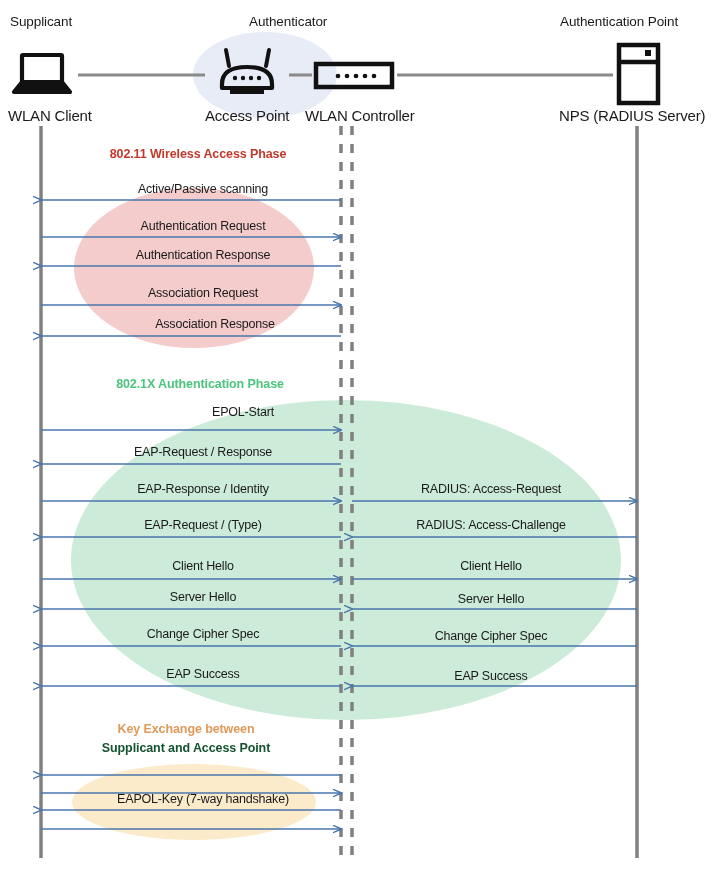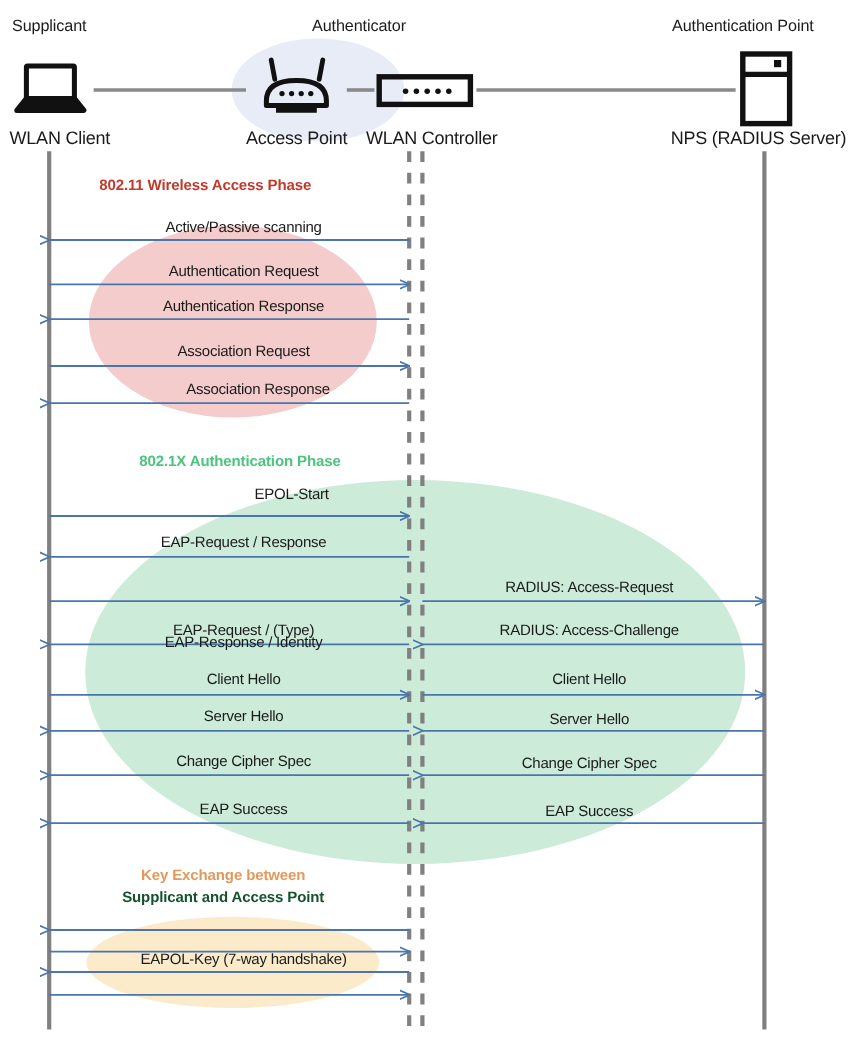--- a/index.html
+++ b/index.html
@@ -140,44 +140,44 @@
         <line x1="352" x2="637" y1="501" y2="501" stroke="#4a76ab" stroke-width="1.5" marker-end="url(#ar-r)"></line>
         <line x1="637" x2="352" y1="537" y2="537" stroke="#4a76ab" stroke-width="1.5" marker-end="url(#ar-l)"></line>
         <line x1="352" x2="637" y1="579" y2="579" stroke="#4a76ab" stroke-width="1.5" marker-end="url(#ar-r)"></line>
         <line x1="637" x2="352" y1="609" y2="609" stroke="#4a76ab" stroke-width="1.5" marker-end="url(#ar-l)"></line>
         <line x1="637" x2="352" y1="646" y2="646" stroke="#4a76ab" stroke-width="1.5" marker-end="url(#ar-l)"></line>
         <line x1="637" x2="352" y1="686" y2="686" stroke="#4a76ab" stroke-width="1.5" marker-end="url(#ar-l)"></line>
       </g>
   </svg>
 
   <div class="lbl role-title" style="left:10px; top:14px;">Supplicant</div>
-  <div class="lbl role-title" style="left:260px; top:14px;">Authenticator</div>
+  <div class="lbl role-title" style="left:249px; top:14px;">Authenticator</div>
   <div class="lbl role-title" style="left:560px; top:14px;">Authentication Point</div>
 
   <div class="lbl role-sub" style="left:8px; top:107px;">WLAN Client</div>
   <div class="lbl role-sub" style="left:205px; top:107px;">Access Point</div>
   <div class="lbl role-sub" style="left:305px; top:107px;">WLAN Controller</div>
   <div class="lbl role-sub" style="left:559px; top:107px;">NPS (RADIUS Server)</div>
 
-  <div class="lbl phase-cap center-cap" style="left:171px; top:147px; color:#C0392B;text-align:center;">802.11 Wireless Access Phase</div>
+  <div class="lbl phase-cap center-cap" style="left:198px; top:147px; color:#C0392B;text-align:center;">802.11 Wireless Access Phase</div>
 
   <div class="lbl phase-cap center-cap" style="left:200px; top:377px; color:#4BC47D;">802.1X Authentication Phase</div>
 
   <div class="lbl phase-cap center-cap" style="left:186px; top:722px; color:#E09A5B;">Key Exchange between</div>
   <div class="lbl phase-cap center-cap" style="left:186px; top:741px; color:#14532d;">Supplicant and Access Point</div>
 
   <div id="msg-left-layer">
       <div class="lbl msg" style="left: 203px; top: 182px;">Active/Passive scanning</div>
       <div class="lbl msg" style="left: 203px; top: 219px;">Authentication Request</div>
       <div class="lbl msg" style="left: 203px; top: 248px;">Authentication Response</div>
       <div class="lbl msg" style="left: 203px; top: 286px;">Association Request</div>
       <div class="lbl msg" style="left: 203px; top: 317px; margin-left: 12px;">Association Response</div>
       <div class="lbl msg" style="left: 203px; top: 405px; margin-left: 40px;">EPOL-Start</div>
       <div class="lbl msg" style="left: 203px; top: 445px;">EAP-Request / Response</div>
-      <div class="lbl msg" style="left: 203px; top: 482px; margin-top: 46px;">EAP-Response / Identity</div>
+      <div class="lbl msg" style="left: 203px; top: 482px;">EAP-Response / Identity</div>
       <div class="lbl msg" style="left: 203px; top: 518px;">EAP-Request / (Type)</div>
       <div class="lbl msg" style="left: 203px; top: 559px;">Client Hello</div>
       <div class="lbl msg" style="left: 203px; top: 590px;">Server Hello</div>
       <div class="lbl msg" style="left: 203px; top: 627px;">Change Cipher Spec</div>
       <div class="lbl msg" style="left: 203px; top: 667px;">EAP Success</div>
       <div class="lbl msg" style="left: 203px; top: 792px;">EAPOL-Key (7-way handshake)</div>
     </div>
   <div id="msg-right-layer">
       <div class="lbl msg" style="left: 491px; top: 482px;">RADIUS: Access-Request</div>
       <div class="lbl msg" style="left: 491px; top: 518px;">RADIUS: Access-Challenge</div>

